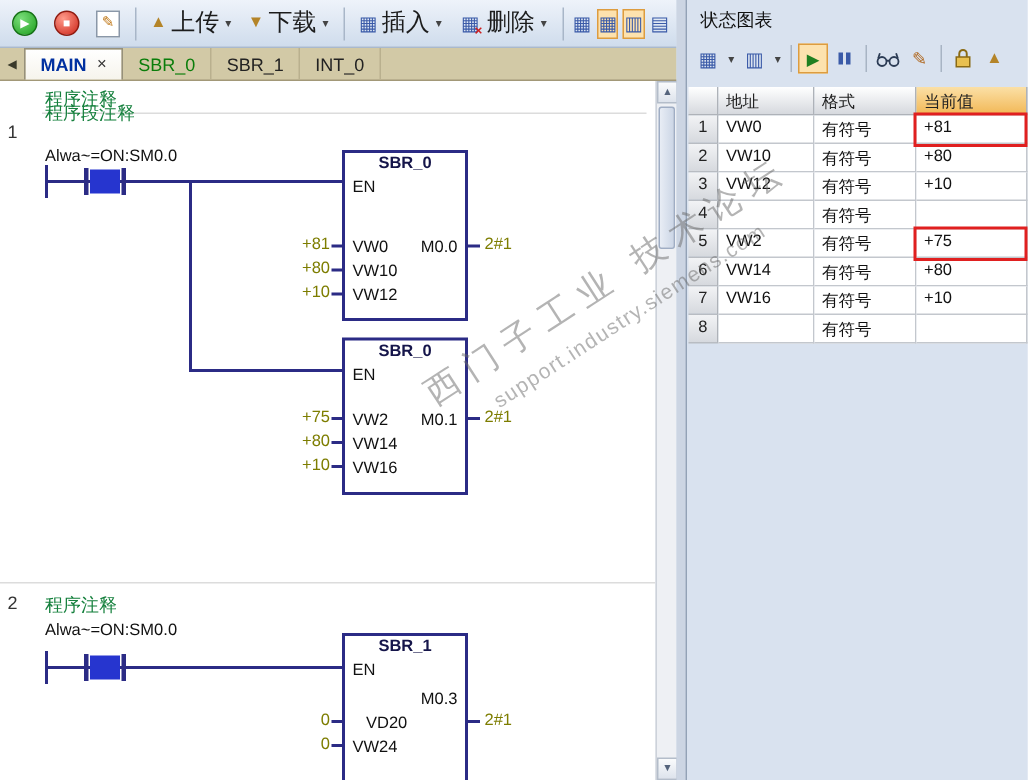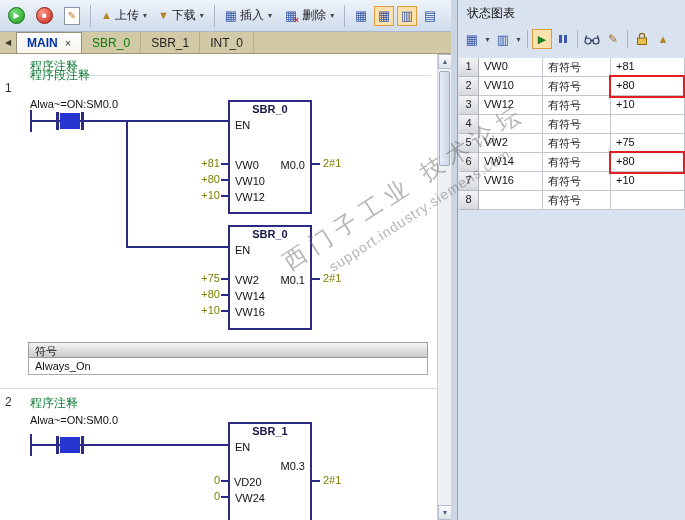--- a/index.html
+++ b/index.html
@@ -9,21 +9,21 @@
   
   #main-toolbar{position:absolute;left:0;top:0;width:451px;height:32px;
     background:linear-gradient(#eef3fa,#cfdcec);border-bottom:1px solid #a9b9cd;
     display:flex;align-items:center;padding:0 4px;gap:3px}
   .tsep{width:1px;height:22px;background:#a8b6c8;margin:0 3px}
   .tbtn{height:24px;display:flex;align-items:center;gap:3px;padding:0 4px;border-radius:2px}
   .circ{width:17px;height:17px;border-radius:50%;display:flex;align-items:center;justify-content:center;color:#fff;font-size:8px;line-height:1}
   .circ.green{background:radial-gradient(circle at 35% 30%,#7ade7a,#1d9e1d);border:1px solid #157015}
   .circ.red{background:radial-gradient(circle at 35% 30%,#ff9a8a,#cc2418);border:1px solid #8f1a10}
   .doc{width:16px;height:18px;background:#fff;border:1px solid #8a97a8;font-size:10px;color:#c07818;display:flex;align-items:center;justify-content:center}
-  .tlabel{font-size:12px;color:#1c1c1c;white-space:nowrap}
+  .tlabel{font-size:16px;color:#1c1c1c;white-space:nowrap}
   .gold{color:#b48428;font-size:11px;line-height:1}
   .blue-glyph{color:#3a5aa8;font-size:13px;line-height:1}
   .caret{font-size:8px;color:#444;margin-left:1px}
   .gicon{width:20px;height:20px;border:1px solid transparent;display:flex;align-items:center;justify-content:center;font-size:13px;color:#3a5aa8;position:relative}
   .gicon.sel{background:#fde2ae;border:1px solid #dd9c3f}
   .gicon .cross{position:absolute;right:0;bottom:-1px;color:#cc2020;font-size:9px;font-weight:bold}
 
   
   #tab-bar{position:absolute;left:0;top:32px;width:451px;height:22px;background:#d2c9a6;border-bottom:1px solid #a29878;display:flex;align-items:stretch}
   .tab-nav{width:16px;display:flex;align-items:center;justify-content:center;font-size:8px;color:#3a3a2a}
@@ -201,39 +201,37 @@
     </div>
     <div class="pin-val" style="left:178px;top:218px">+75</div>
     <div class="pin-val" style="left:178px;top:234px">+80</div>
     <div class="pin-val" style="left:178px;top:250px">+10</div>
     <div class="wire" style="left:221px;top:224px;width:7px;height:2px"></div>
     <div class="wire" style="left:221px;top:240px;width:7px;height:2px"></div>
     <div class="wire" style="left:221px;top:256px;width:7px;height:2px"></div>
     <div class="wire" style="left:312px;top:224px;width:8px;height:2px"></div>
     <div class="out-val" style="left:323px;top:218px">2#1</div>
 
-    <div class="sym-head" style="top:288px">符号</div>
-    <div class="sym-row" style="top:304px">Always_On</div>
 
     <div class="hline" style="left:0px;top:334px;width:437px"></div>
 
     <div class="netnum" style="left:5px;top:341px">2</div>
     <div class="comment" style="left:30px;top:341px">程序注释</div>
 
     <div class="ctc-label" style="left:30px;top:360px">Alwa~=ON:SM0.0</div>
     <div class="wire" style="left:30px;top:380px;width:2px;height:22px"></div>
     <div class="wire" style="left:31px;top:390px;width:197px;height:2px"></div>
     <div class="ctc-fill" style="left:60px;top:383px;width:20px;height:16px"></div>
     <div class="ctc-bar" style="left:56px;top:382px"></div>
     <div class="ctc-bar" style="left:81px;top:382px"></div>
 
     <div class="lad-block" style="left:228px;top:368px;height:152px">
       <div class="blk-title">SBR_1</div>
       <div class="blk-txt" style="left:5px;top:17px">EN</div>
-      <div class="blk-txt" style="left:4px;top:52px">VD20</div>
+      <div class="blk-txt" style="left:14px;top:52px">VD20</div>
       <div class="blk-txt" style="left:5px;top:68px">VW24</div>
       <div class="blk-txt" style="right:5px;top:36px">M0.3</div>
     </div>
     <div class="pin-val" style="left:178px;top:420px">0</div>
     <div class="pin-val" style="left:178px;top:436px">0</div>
     <div class="wire" style="left:221px;top:426px;width:7px;height:2px"></div>
     <div class="wire" style="left:221px;top:442px;width:7px;height:2px"></div>
     <div class="wire" style="left:312px;top:426px;width:8px;height:2px"></div>
     <div class="out-val" style="left:323px;top:420px">2#1</div>
   </div>
@@ -285,20 +283,26 @@
             <rect x="1.5" y="6" width="9" height="6.5" fill="#e8c050" stroke="#8a6a14"></rect>
             <path d="M3.5 6 V3.8 a2.5 2.5 0 0 1 5 0 V6" fill="none" stroke="#8a6a14" stroke-width="1.3"></path>
           </svg>
       </div>
       <div class="ricon">
           <span class="gold">▲</span>
         </div>
     </div>
 
     <div id="status-table">
+      <div class="sc-row">
+        <div class="sc-cell h c-num"></div>
+        <div class="sc-cell h c-addr">地址</div>
+        <div class="sc-cell h c-fmt">格式</div>
+        <div class="sc-cell h hot c-val">当前值</div>
+      </div>
 
       <div class="sc-row">
         <div class="sc-cell numcell c-num">1</div>
         <div class="sc-cell datacell c-addr">VW0</div>
         <div class="sc-cell datacell c-fmt">有符号</div>
         <div class="sc-cell datacell c-val">+81</div>
       </div>
       <div class="sc-row">
         <div class="sc-cell numcell c-num">2</div>
         <div class="sc-cell datacell c-addr">VW10</div>

